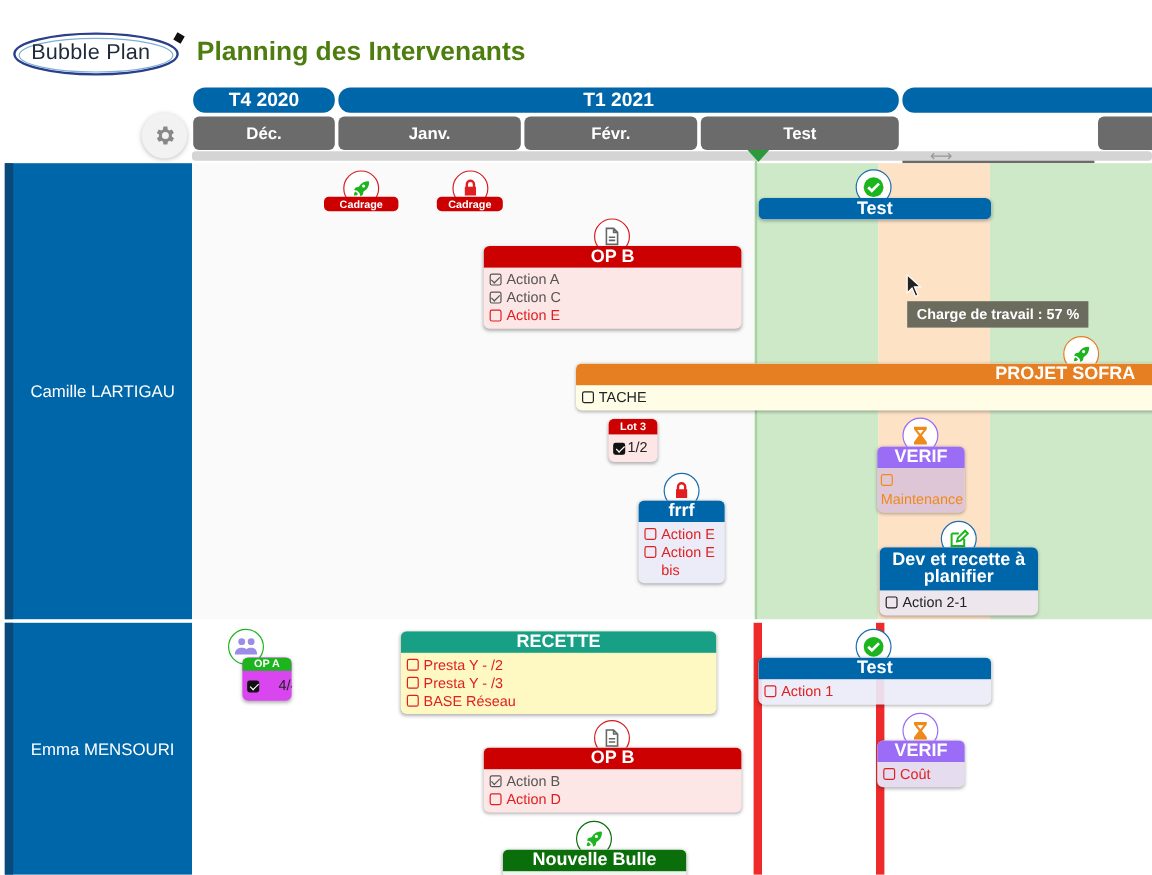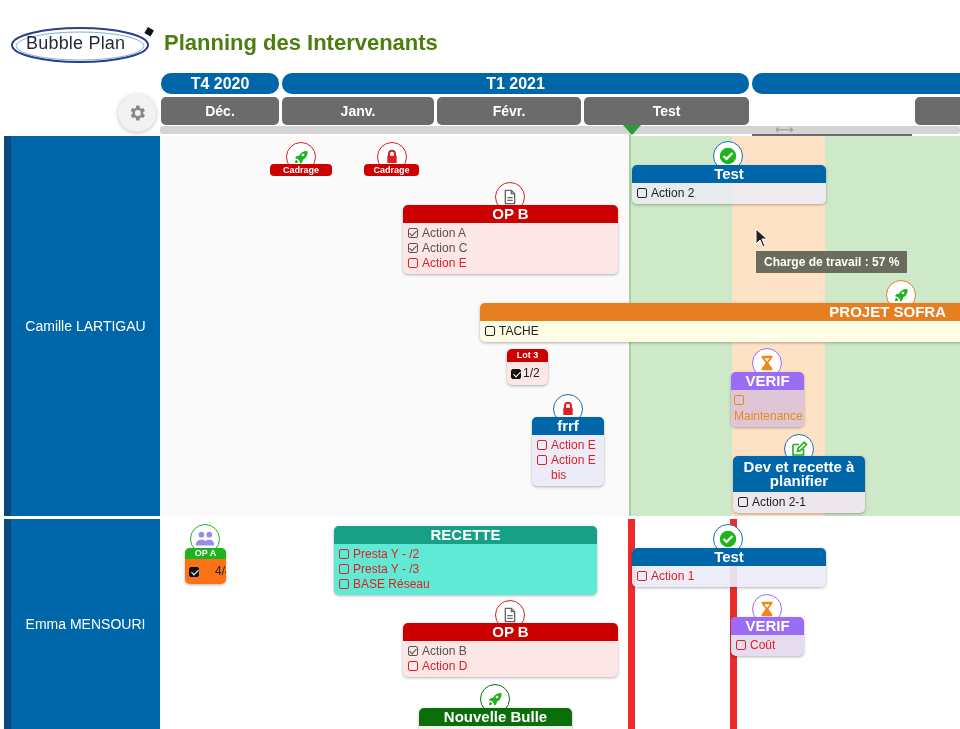--- a/index.html
+++ b/index.html
@@ -195,26 +195,20 @@
 </div>
 
 <div class="abs icon-circle" style="left:713px;top:141px;border-color:#1a6fb0;">
   <svg width="18" height="18" viewBox="0 0 24 24">
       <circle cx="12" cy="12" r="11" fill="#1db51d"></circle>
       <path d="M6 12l4 4 8-8" fill="none" stroke="#fff" stroke-width="3"></path>
     </svg>
 </div>
 <div class="abs card" style="left:632px;top:165px;width:194px;background:rgba(235,235,245,0.85);">
   <div class="card-head" style="background:#0066aa;">Test</div>
-  <div class="card-body">
-    <div class="item t-dark">
-        <span class="cb"></span>
-        <span>Action 2</span>
-      </div>
-  </div>
 </div>
 
 <svg class="abs cursor" width="14" height="20" viewBox="0 0 14 20">
     <path d="M1 1v15l4-4 3 7 2-1-3-7h5z" fill="#222" stroke="#fff" stroke-width="1"></path>
   </svg>
 <div class="abs tooltip">Charge de travail : 57 %</div>
 
 <div class="abs icon-circle" style="left:886px;top:280px;border-color:#e67e22;">
   <svg width="16" height="16" viewBox="0 0 24 24">
       <path fill="#1db51d" d="M21 3c-5 0-9 2-12 7l-4 1-2 3 4 1 3 3 1 4 3-2 1-4c5-3 7-7 7-12zM15 7a2 2 0 1 1 0 4 2 2 0 0 1 0-4zM5 16c-2 1-2 4-2 5 1 0 4 0 5-2z"></path>
@@ -285,29 +279,29 @@
   </div>
 </div>
 
 <div class="abs icon-circle" style="left:190px;top:524px;border-color:#1db51d;">
   <svg width="20" height="16" viewBox="0 0 28 22">
       <circle cx="9" cy="5" r="4" fill="#9b8ce8"></circle>
       <circle cx="20" cy="5" r="4" fill="#9b8ce8"></circle>
       <path fill="#9b8ce8" d="M1 20c0-6 4-8 8-8s8 2 8 8zM12 20c0-6 4-8 8-8s7 2 7 8z"></path>
     </svg>
 </div>
-<div class="abs card" style="left:185px;top:548px;width:41px;background:#f97316;">
+<div class="abs card" style="left:202px;top:548px;width:41px;background:#d946ef;">
   <div class="card-head" style="background:#1db51d;font-size:9px;line-height:11px;padding:0;">OP A</div>
   <div class="card-body t-dark" style="display:flex;align-items:center;gap:16px;padding:5px 4px;">
     <span class="cb filled" style="margin-top:0;"></span>
       <span>4/4</span>
   </div>
 </div>
 
-<div class="abs card" style="left:334px;top:526px;width:263px;background:#5eead4;">
+<div class="abs card" style="left:334px;top:526px;width:263px;background:#fef9c3;">
   <div class="card-head" style="background:#17a085;">RECETTE</div>
   <div class="card-body">
     <div class="item t-red">
         <span class="cb"></span>
         <span>Presta Y - /2</span>
       </div>
     <div class="item t-red">
         <span class="cb"></span>
         <span>Presta Y - /3</span>
       </div>

